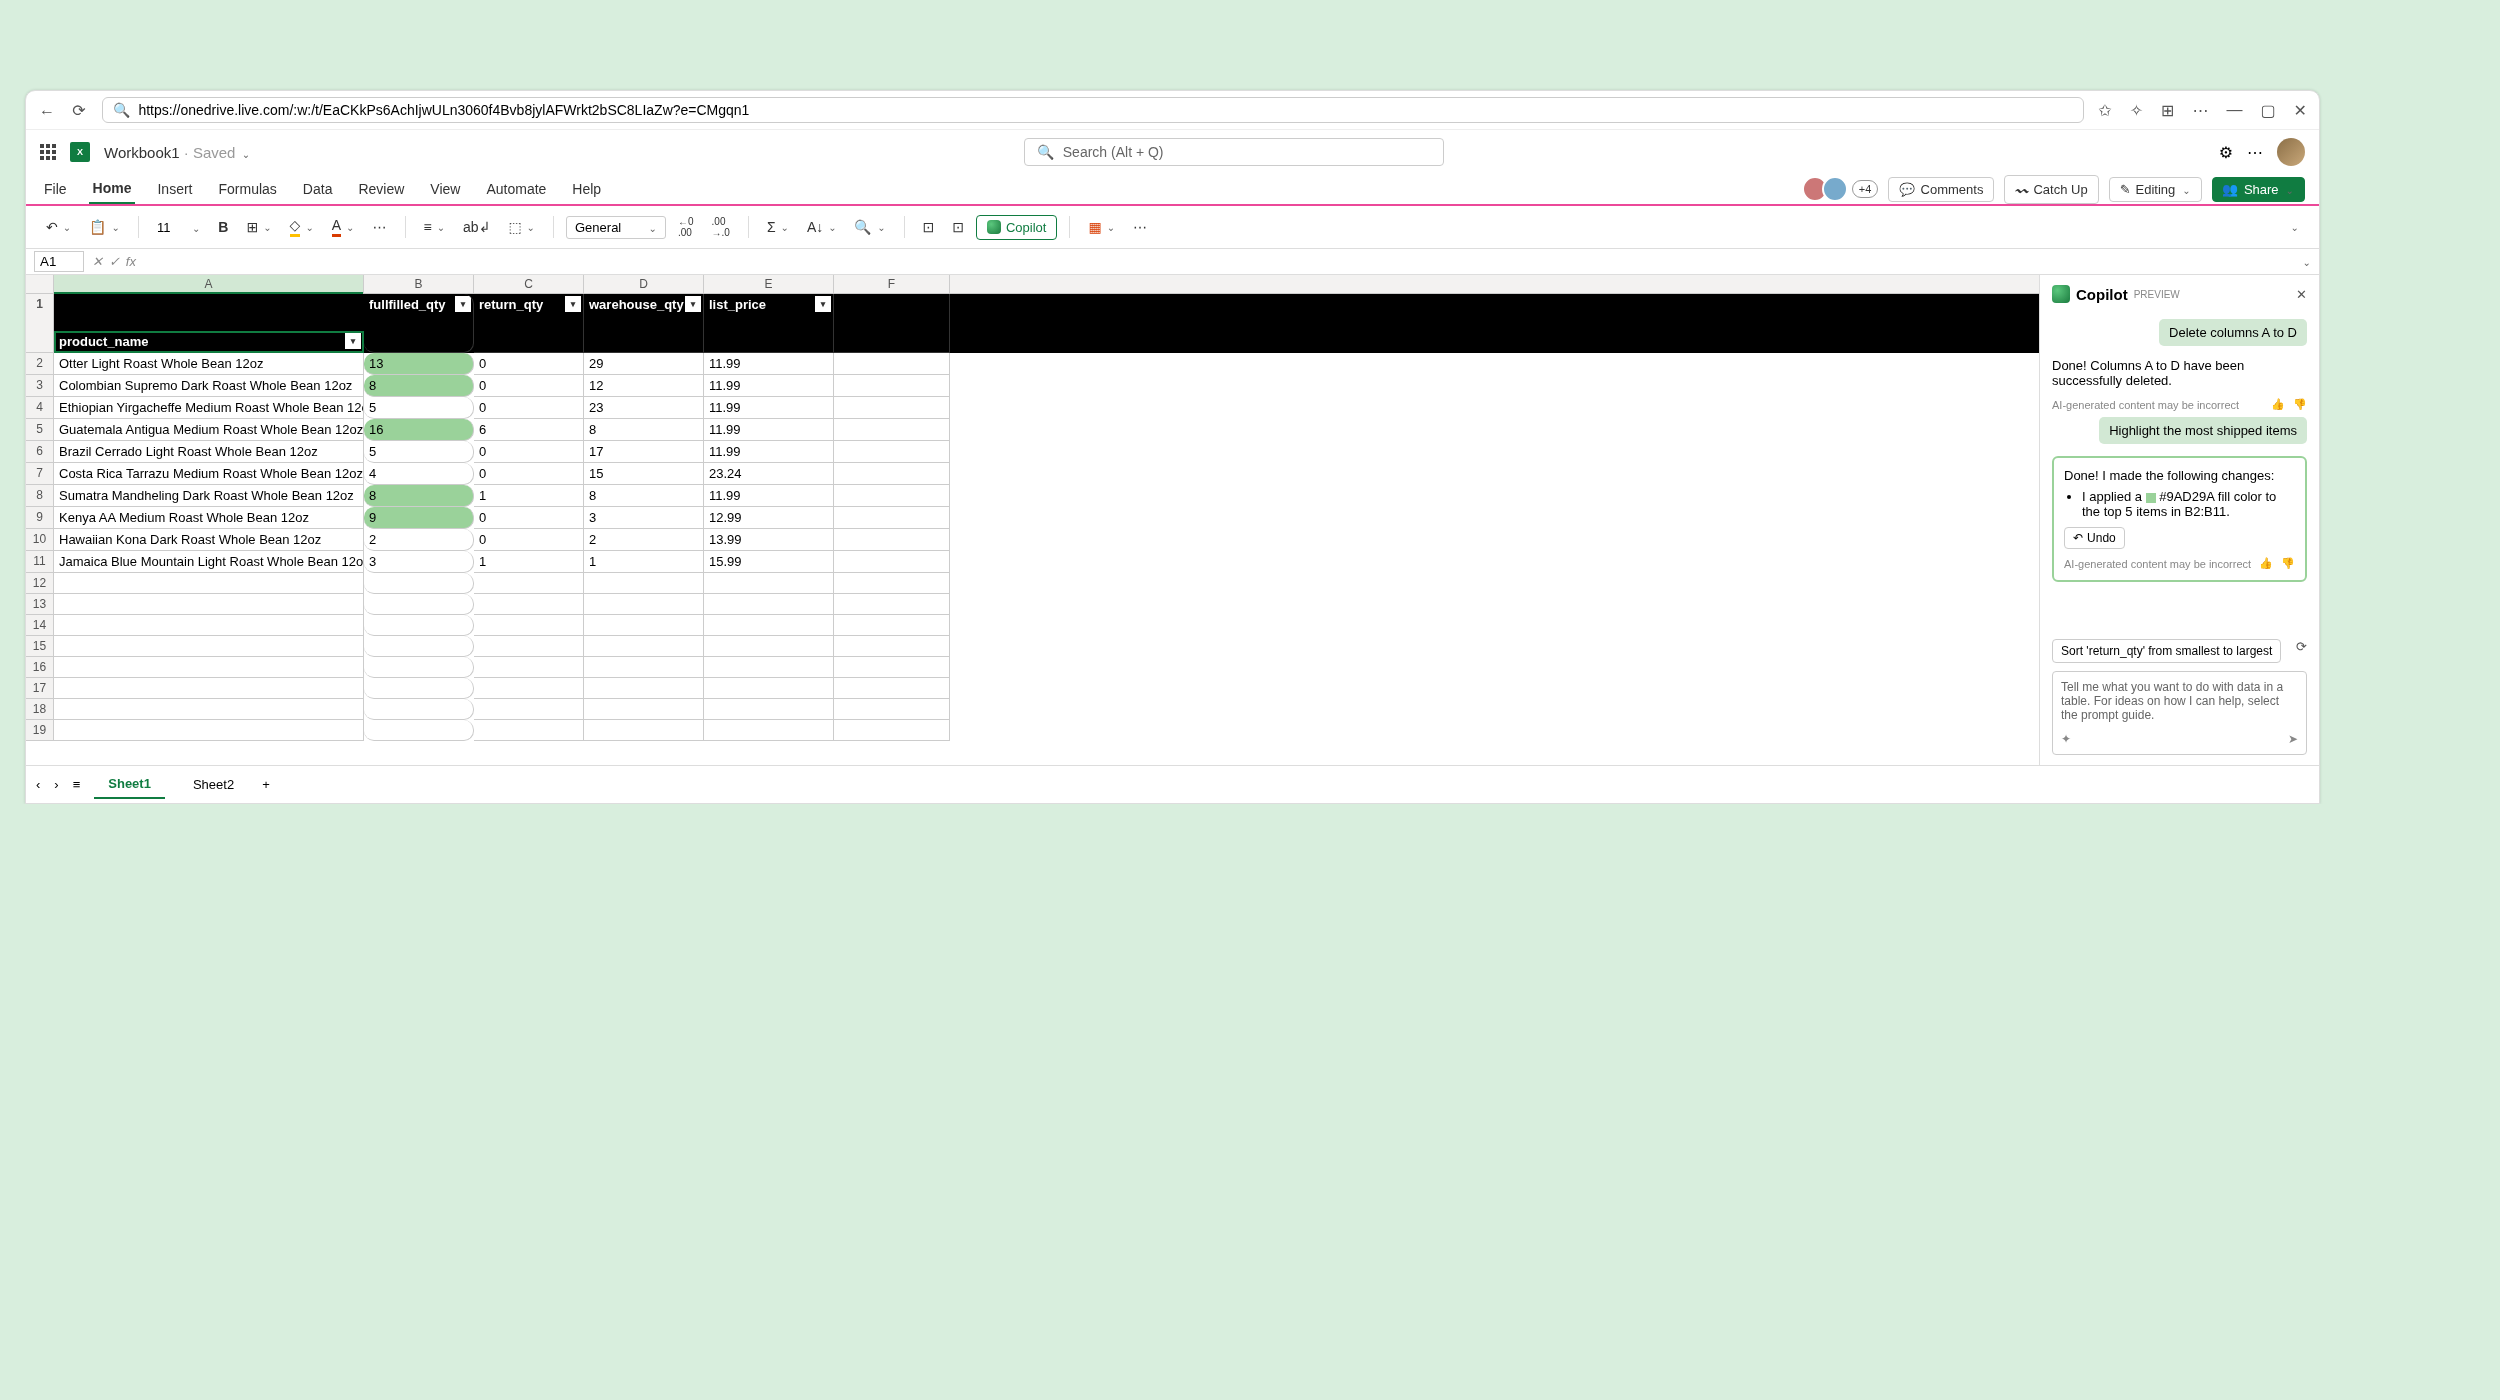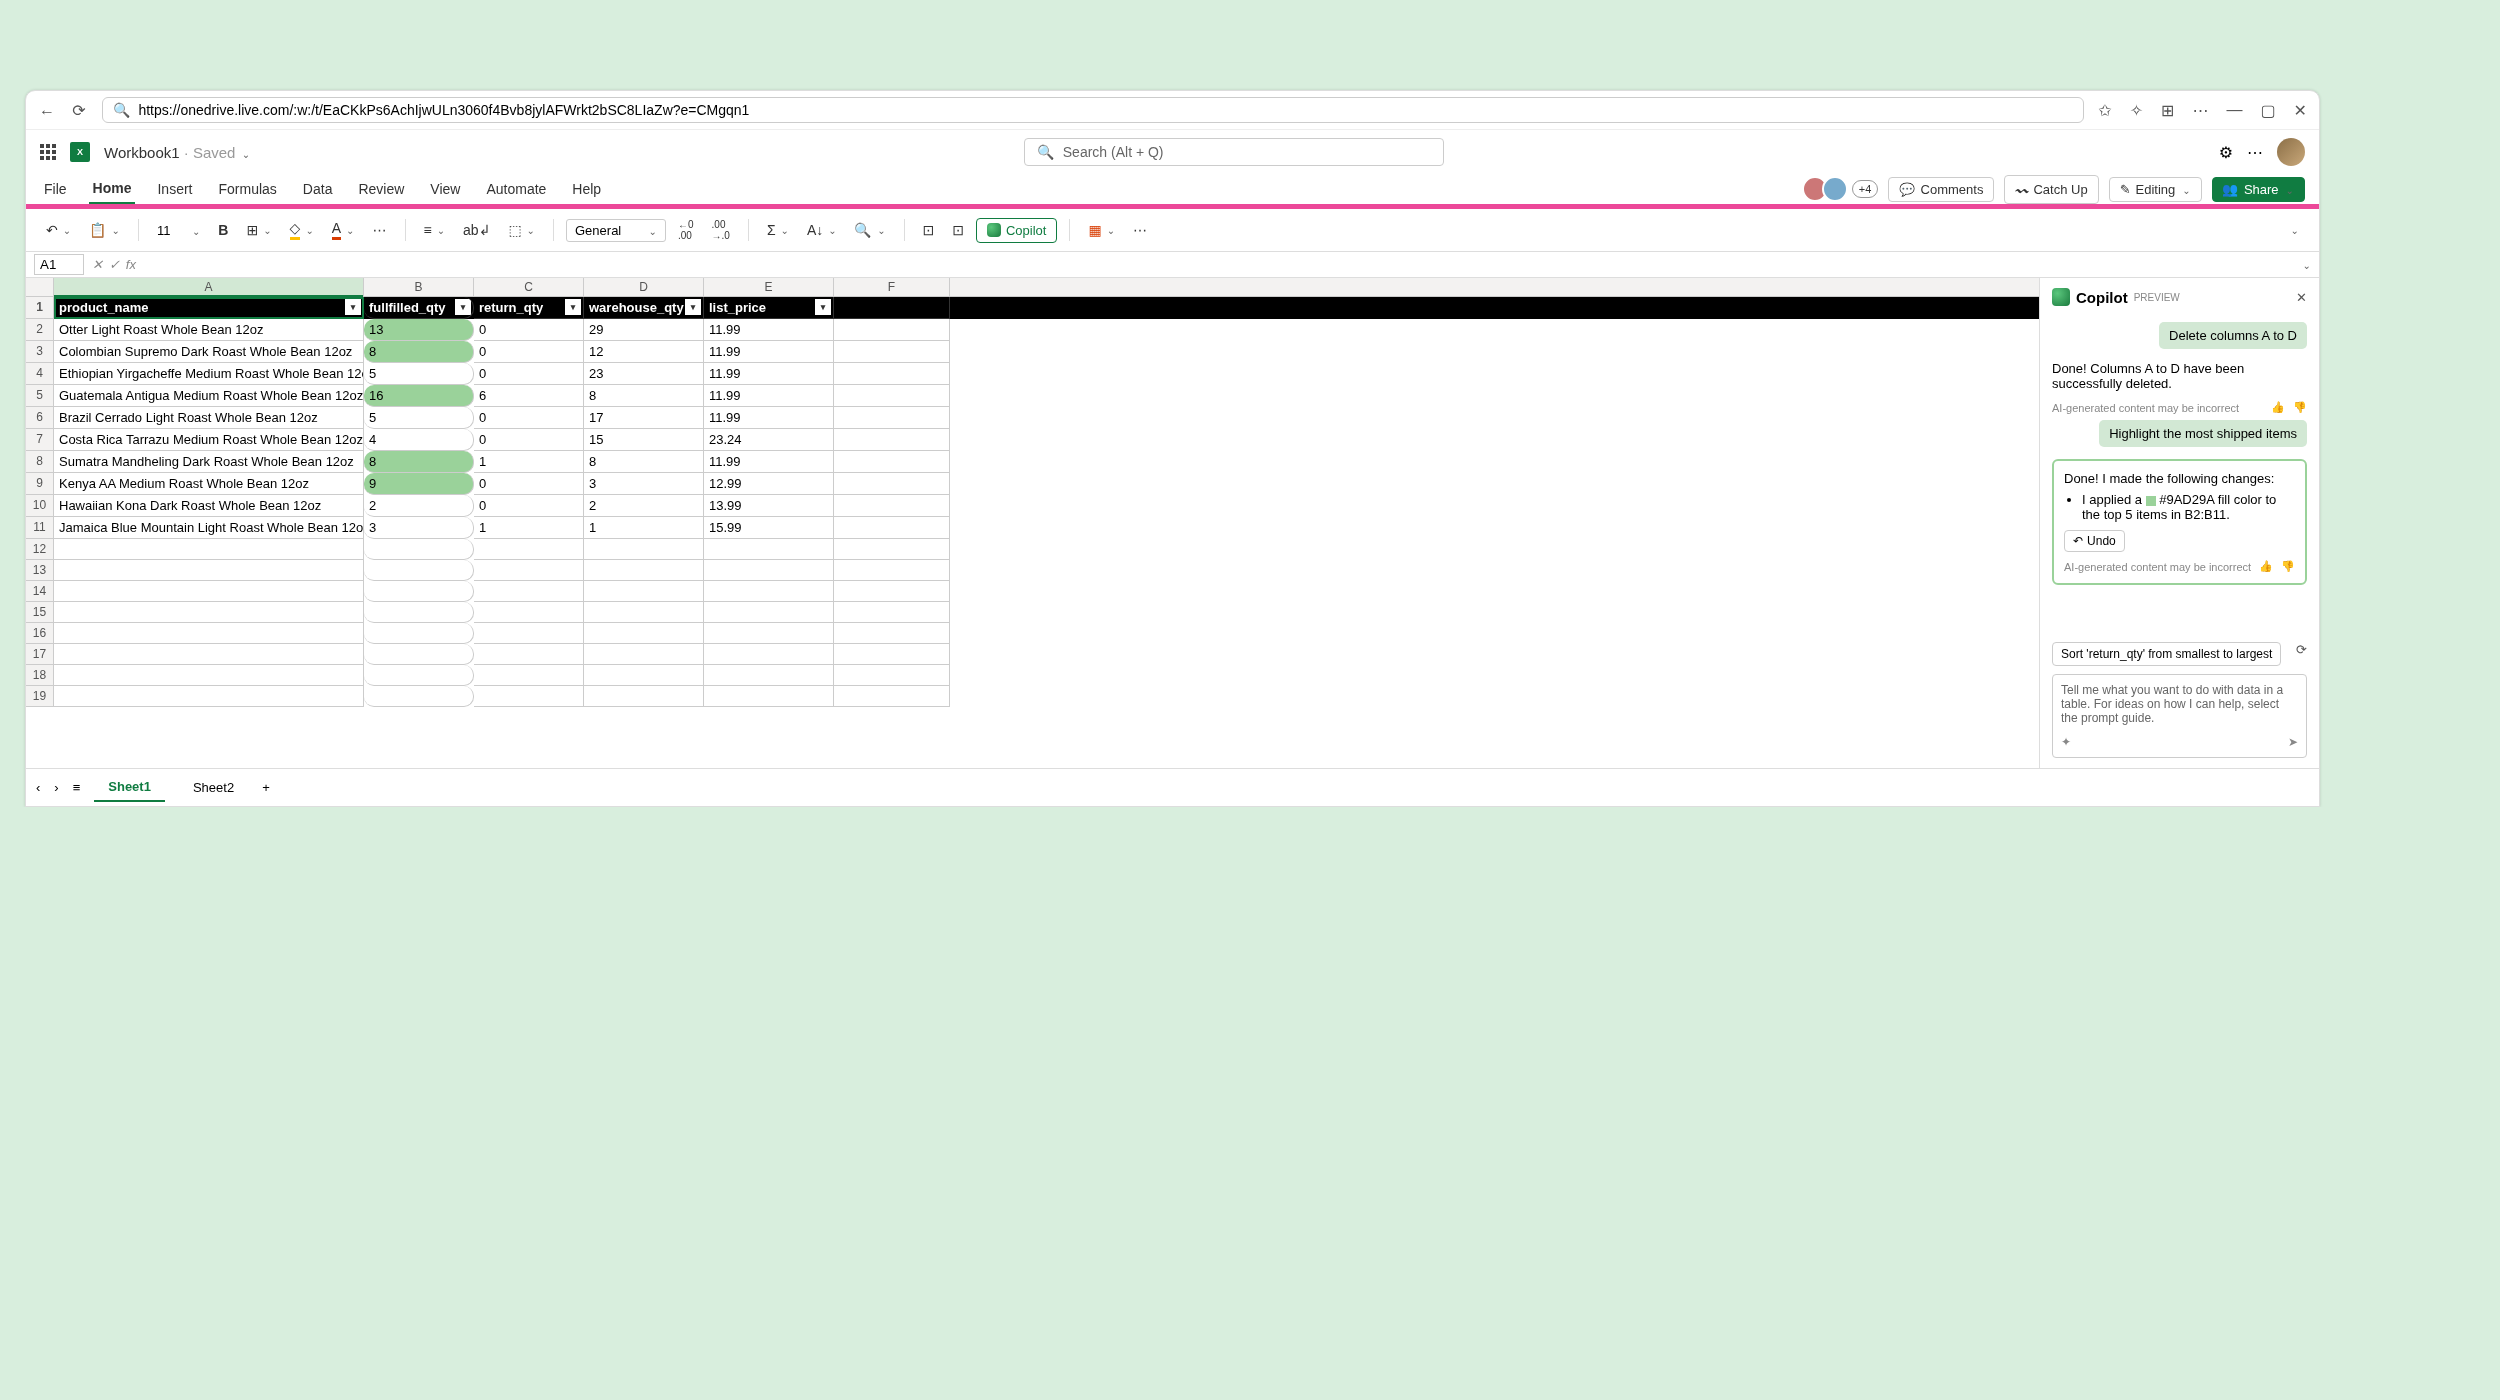--- a/index.html
+++ b/index.html
@@ -17,21 +17,21 @@
 .title-bar { display: flex; align-items: center; padding: 8px 14px; gap: 14px; }
 .waffle { display: grid; grid-template-columns: repeat(3,4px); gap: 2px; }
 .waffle span { width: 4px; height: 4px; background:#444; }
 .xl-logo { width: 20px; height: 20px; background: #107c41; color:#fff; font-size: 9px; display:flex; align-items:center; justify-content:center; font-weight:bold; border-radius:2px; }
 .doc-title { font-size: 15px; color:#333; }
 .search-center { margin-left: auto; margin-right: auto; width: 420px; border:1px solid #ccc; border-radius: 4px; padding:5px 12px; display:flex; align-items:center; gap:8px; color:#666; font-size:14px; }
 .title-right { display:flex; gap:14px; align-items:center; }
 .avatar { width:28px; height:28px; border-radius:50%; background: linear-gradient(135deg,#8b6f47,#c9a87a); }
 
 
-.ribbon-tabs { display:flex; align-items:center; padding: 0 14px; gap: 18px; font-size:14px; color:#333; border-bottom:5px solid #ec4899; position: relative; }
+.ribbon-tabs { display:flex; align-items:center; padding: 0 14px; gap: 18px; font-size:14px; color:#333; border-bottom:2px solid #ec4899; position: relative; }
 .ribbon-tabs .tab { padding: 6px 4px; cursor:pointer; }
 .ribbon-tabs .tab.active { border-bottom: 2px solid #107c41; font-weight:600; }
 .ribbon-right { margin-left:auto; display:flex; gap:10px; align-items:center; }
 .presence { display:flex; align-items:center; }
 .presence .pa { width:26px; height:26px; border-radius:50%; background:#888; margin-left:-6px; border:2px solid #fff; }
 .badge-count { font-size:11px; border:1px solid #999; border-radius:10px; padding:2px 6px; margin-left:4px; }
 .rib-btn { border:1px solid #ccc; border-radius:4px; padding:4px 10px; font-size:13px; display:flex; align-items:center; gap:5px; cursor:pointer; background:#fff; }
 .share-btn { background:#107c41; color:#fff; border-color:#107c41; }
 
 
@@ -64,21 +64,21 @@
 .ch.B { width:110px; } .ch.C { width:110px; } .ch.D { width:120px; } .ch.E { width:130px; } .ch.F { width:116px; }
 .rows { overflow:auto; }
 .row { display:flex; font-size:13px; }
 .rh { width:28px; background:#f3f2f1; border-right:1px solid #ccc; border-bottom:1px solid #ccc; text-align:center; font-size:12px; color:#555; padding:3px 0; }
 .cell { border-right:1px solid #ccc; border-bottom:1px solid #ccc; padding:3px 5px; overflow:hidden; white-space:nowrap; }
 .cell.A { width:310px; } .cell.B { width:110px;border-radius:10px; } .cell.C { width:110px; } .cell.D { width:120px; } .cell.E { width:130px; } .cell.F { width:116px; }
 .hdr-row { background:#000; color:#fff; font-weight:600; }
 .hdr-row .cell { position:relative; border-right:1px solid #333; border-bottom:1px solid #333; }
 .filter-btn { position:absolute; right:2px; top:2px; width:16px; height:16px; background:#fff; display:flex; align-items:center; justify-content:center; font-size:9px; color:#333; }
 .hl { background:#9ad29a; }
-.selected { outline:2px solid #107c41; outline-offset:-2px; }
+.selected { outline:2px solid #107c41; outline-offset:-2px;margin-top:37px; }
 
 
 .cp-header { display:flex; align-items:center; gap:6px; margin-bottom:10px; }
 .cp-logo { width:18px; height:18px; border-radius:4px; background: radial-gradient(circle at 30% 30%, #5bc77d,#1a7a3e); }
 .cp-title { font-weight:600; font-size:15px; }
 .cp-prev { font-size:10px; color:#888; }
 .cp-close { margin-left:auto; cursor:pointer; color:#555; }
 .cp-bubble-user { background:#d2e8d4; padding:6px 10px; border-radius:5px; margin:6px 0 6px auto; max-width:fit-content; font-size:13px; }
 .cp-bubble-ai { font-size:13px; margin:6px 0; }
 .cp-meta { font-size:11px; color:#888; display:flex; align-items:center; gap:8px; margin-top:4px; }

